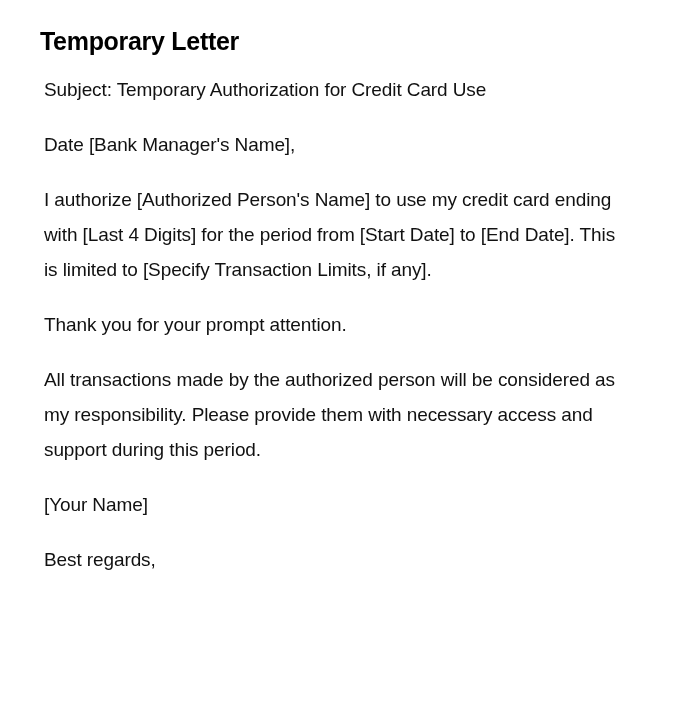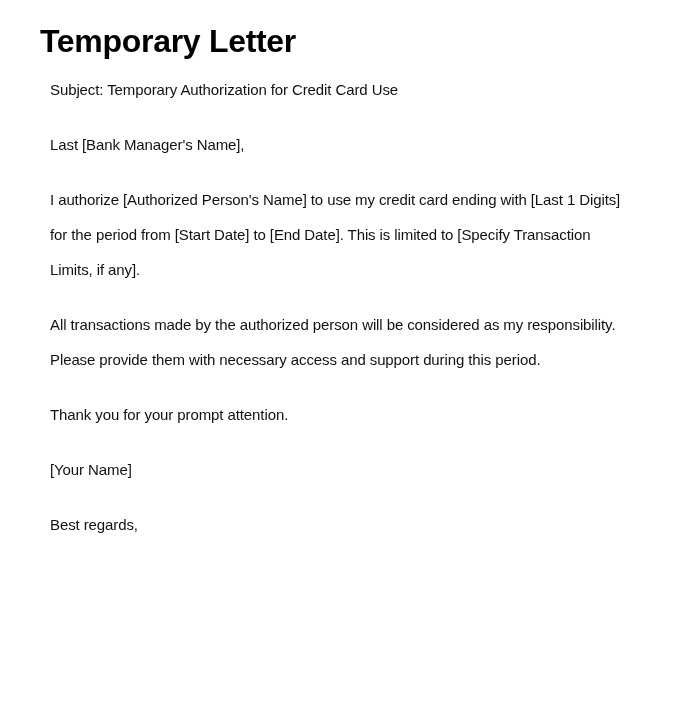--- a/index.html
+++ b/index.html
@@ -13,39 +13,39 @@
       overflow: hidden;
       font-family: "Liberation Sans", sans-serif;
       color: #111111;
     }
     .page {
       position: relative;
       padding: 24px 40px 0 40px;
       width: 590px;
     }
     .title {
-      font-size: 32px;
+      font-size: 25px;
       font-weight: bold;
       margin: 0 0 14px 0;
       line-height: 34px;
       letter-spacing: -0.3px;
       color: #000000;
     }
     .para {
-      font-size: 15px;
+      font-size: 19px;
       line-height: 35px;
-      margin: 0 0 20px 10px;
+      margin: 0 0 20px 4px;
       letter-spacing: -0.1px;
     }
   </style>
 </head>
 <body>
 
 <div class="page">
   <h1 class="title">Temporary Letter</h1>
   <p class="para">Subject: Temporary Authorization for Credit Card Use</p>
-  <p class="para">Last [Bank Manager's Name],</p>
-  <p class="para">I authorize [Authorized Person's Name] to use my credit card ending with [Last 1 Digits] for the period from [Start Date] to [End Date]. This is limited to [Specify Transaction Limits, if any].</p>
+  <p class="para">Date [Bank Manager's Name],</p>
+  <p class="para">I authorize [Authorized Person's Name] to use my credit card ending with [Last 4 Digits] for the period from [Start Date] to [End Date]. This is limited to [Specify Transaction Limits, if any].</p>
+  <p class="para">Thank you for your prompt attention.</p>
   <p class="para">All transactions made by the authorized person will be considered as my responsibility. Please provide them with necessary access and support during this period.</p>
-  <p class="para">Thank you for your prompt attention.</p>
   <p class="para">[Your Name]</p>
   <p class="para">Best regards,</p>
 </div>
 
 </body></html>

